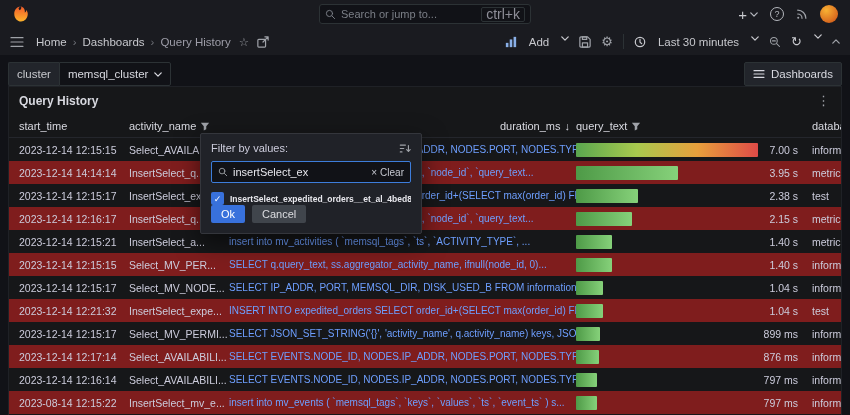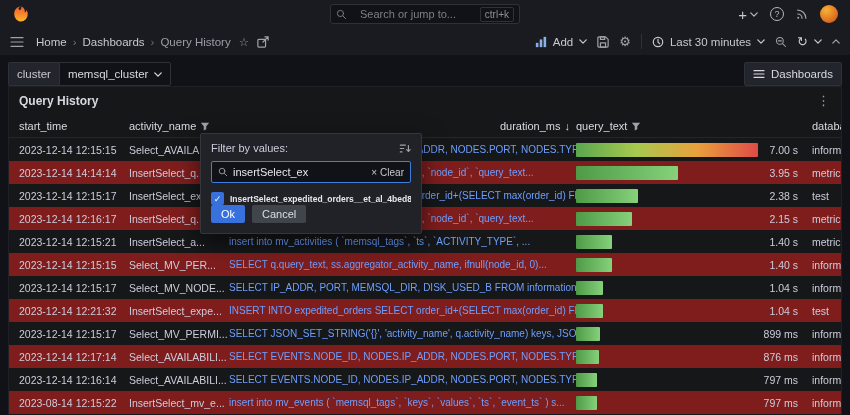--- a/index.html
+++ b/index.html
@@ -14,27 +14,27 @@
   .app { width: 850px; height: 415px; position: relative; overflow: hidden; }
 
   
   .topnav {
     height: 28px; background: #1a1b20; display: flex; align-items: center;
     padding: 0 12px; position: relative;
   }
   .logo { width: 18px; height: 18px; display: flex; align-items: center; }
   .searchbox {
     position: absolute; left: 50%; top: 4px; transform: translateX(-50%);
-    width: 190px; height: 20px; background: #111217; border: 1px solid #2c3235;
-    border-radius: 3px; display: flex; align-items: center; gap: 13px; padding: 0 5px;
+    width: 212px; height: 20px; background: #111217; border: 1px solid #2c3235;
+    border-radius: 3px; display: flex; align-items: center; gap: 5px; padding: 0 5px;
     color: #7b7f87; font-size: 11px; cursor: pointer;
   }
   .searchbox .ph { flex: 1; white-space: nowrap; overflow: hidden; }
   .kbd {
-    border: 1px solid #2c3235; border-radius: 2px; padding: 0 4px; font-size: 10px;
+    border: 1px solid #2c3235; border-radius: 2px; padding: 0 4px; font-size: 14px;
     color: #8e8e98; line-height: 13px; white-space: nowrap;
   }
   .topnav-right { margin-left: auto; display: flex; align-items: center; gap: 12px; color: #b4b7bd; }
   .plusgrp { display: flex; align-items: center; gap: 3px; cursor: pointer; }
   .plus { font-size: 15px; line-height: 15px; color: #c7c8cd; }
   .qcircle {
     width: 14px; height: 14px; border: 1.3px solid #b4b7bd; border-radius: 50%;
     font-size: 9px; display: flex; align-items: center; justify-content: center; cursor: pointer;
   }
   .avatar {
@@ -46,21 +46,21 @@
   .navbar {
     height: 27px; background: #1a1b20; display: flex; align-items: center;
     padding: 0 10px; gap: 8px; font-size: 11.5px;
   }
   .iconbtn { display: flex; align-items: center; color: #9fa2a8; cursor: pointer; }
   .crumbs { display: flex; align-items: center; gap: 6px; margin-left: 4px; }
   .crumb { color: #c7c8cd; cursor: pointer; white-space: nowrap; }
   .crumb.current { color: #9d9da8; cursor: default; }
   .crumb-sep { color: #6e7077; }
   .nav-right { margin-left: auto; display: flex; align-items: center; gap: 10px; color: #c7c8cd; }
-  .tool { display: flex; align-items: center; gap: 6px; cursor: pointer; white-space: nowrap; }
+  .tool { display: flex; align-items: flex-start; gap: 12px; cursor: pointer; white-space: nowrap; }
   .chev { width: 8px; height: 5px; fill: none; stroke: currentColor; stroke-width: 1.6;
           stroke-linecap: round; stroke-linejoin: round; }
   .up { transform: rotate(180deg); }
   .vdiv { width: 1px; height: 15px; background: #2c3235; }
 
   
   .subbar { display: flex; align-items: center; padding: 7px 8px 6px; gap: 16px; }
   .varpick { display: flex; align-items: stretch; height: 24px; font-size: 11.5px; cursor: pointer; }
   .var-label {
     background: #22252b; border: 1px solid #2c3235; border-right: none;

